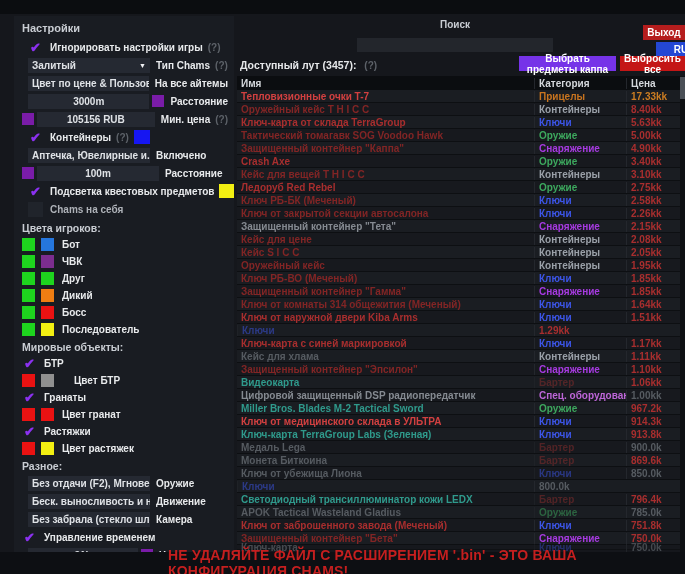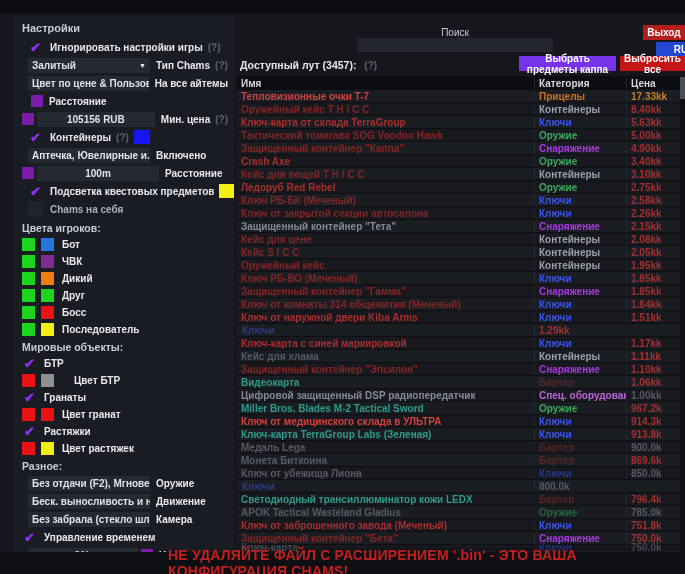--- a/index.html
+++ b/index.html
@@ -32,22 +32,22 @@
   .dd .arrow { color:#f2f3f5; font-size:7px; margin-left:3px; }
   .inp { width:110px; justify-content:center; }
   .inp.wide { width:122px; }
   .rlabel { font-weight:bold; color:#e8eaec; margin-left:6px; white-space:nowrap; }
   .sw { width:12px; height:12px; flex:0 0 12px; }
   .ml3 { margin-left:3px; } .ml5 { margin-left:5px; }
   .crow { display:flex; align-items:center; height:14px; margin-bottom:3px; }
   .crow .sw2 { width:13px; height:13px; flex:0 0 13px; margin-right:6px; }
 
   
-  .search-label { position:absolute; left:420px; top:27px; width:70px; text-align:center;
-    color:#c9cdd3; font-weight:normal; }
+  .search-label { position:absolute; left:420px; top:19px; width:70px; text-align:center;
+    color:#c9cdd3; font-weight:bold; }
   .search-input { position:absolute; left:357px; top:38px; width:196px; height:14px;
     background:#23262c; border:none; outline:none; color:#e6e8ea; font-size:10px; padding:0 4px; }
   .btn { position:absolute; border:none; color:#fff; font-weight:bold; font-size:10px;
     display:flex; align-items:center; justify-content:center; cursor:pointer;
     font-family:"Liberation Sans", sans-serif; }
   .btn-exit { left:643px; top:25px; width:42px; height:15px; background:#b51d1d; }
   .btn-ru { left:656px; top:42px; width:50px; height:14px; background:#2447d4; }
   .btn-kappa { left:519px; top:56px; width:97px; height:15px; background:#7633e8; }
   .btn-drop { left:620px; top:56px; width:65px; height:15px; background:#c41616; }
 
@@ -93,20 +93,21 @@
 
   <div class="prow indent">
     <div class="dd">
       <span>Цвет по цене &amp; Пользователь</span>
 
     </div>
     <span class="rlabel">На все айтемы</span>
   </div>
 
   <div class="prow indent">
+    <div class="inp wide">3000m</div>
     <span class="sw ml3" style="background:#7a1ca8"></span>
     <span class="rlabel">Расстояние</span>
   </div>
 
   <div class="prow">
     <span class="sw" style="background:#7a1ca8"></span>
     <div class="inp wide ml3">105156 RUB</div>
     <span class="rlabel">Мин. цена</span>
     <span class="help">(?)</span>
   </div>
@@ -150,27 +151,27 @@
         <span class="sw2" style="background: rgb(37, 118, 221);"></span>
         <span class="clabel" style="margin-left: 2px;">Бот</span>
       </div>
       <div class="crow">
         <span class="sw2" style="background: rgb(30, 212, 30);"></span>
         <span class="sw2" style="background: rgb(124, 45, 143);"></span>
         <span class="clabel" style="margin-left: 2px;">ЧВК</span>
       </div>
       <div class="crow">
         <span class="sw2" style="background: rgb(30, 212, 30);"></span>
+        <span class="sw2" style="background: rgb(30, 212, 30);"></span>
+        <span class="clabel" style="margin-left: 2px;">Друг</span>
+      </div>
+      <div class="crow">
+        <span class="sw2" style="background: rgb(30, 212, 30);"></span>
         <span class="sw2" style="background: rgb(239, 125, 18);"></span>
         <span class="clabel" style="margin-left: 2px;">Дикий</span>
-      </div>
-      <div class="crow">
-        <span class="sw2" style="background: rgb(30, 212, 30);"></span>
-        <span class="sw2" style="background: rgb(30, 212, 30);"></span>
-        <span class="clabel" style="margin-left: 2px;">Друг</span>
       </div>
       <div class="crow">
         <span class="sw2" style="background: rgb(30, 212, 30);"></span>
         <span class="sw2" style="background: rgb(234, 18, 18);"></span>
         <span class="clabel" style="margin-left: 2px;">Босс</span>
       </div>
       <div class="crow">
         <span class="sw2" style="background: rgb(30, 212, 30);"></span>
         <span class="sw2" style="background: rgb(242, 239, 18);"></span>
         <span class="clabel" style="margin-left: 2px;">Последователь</span>

